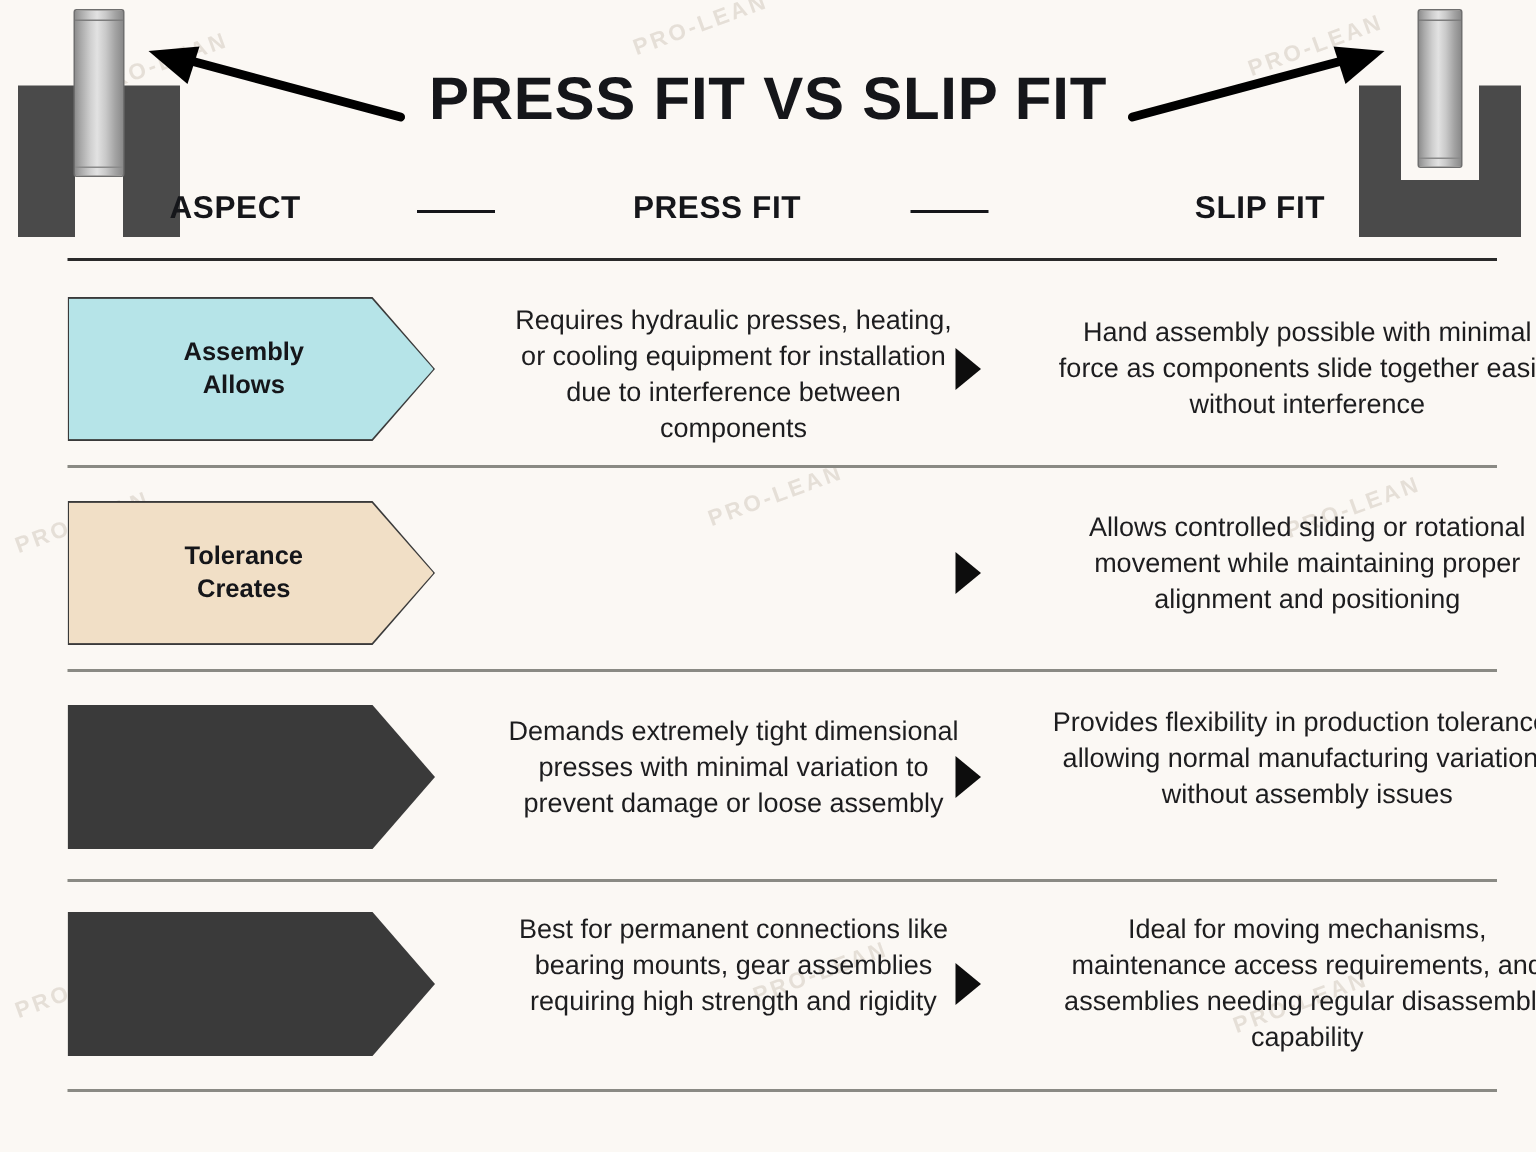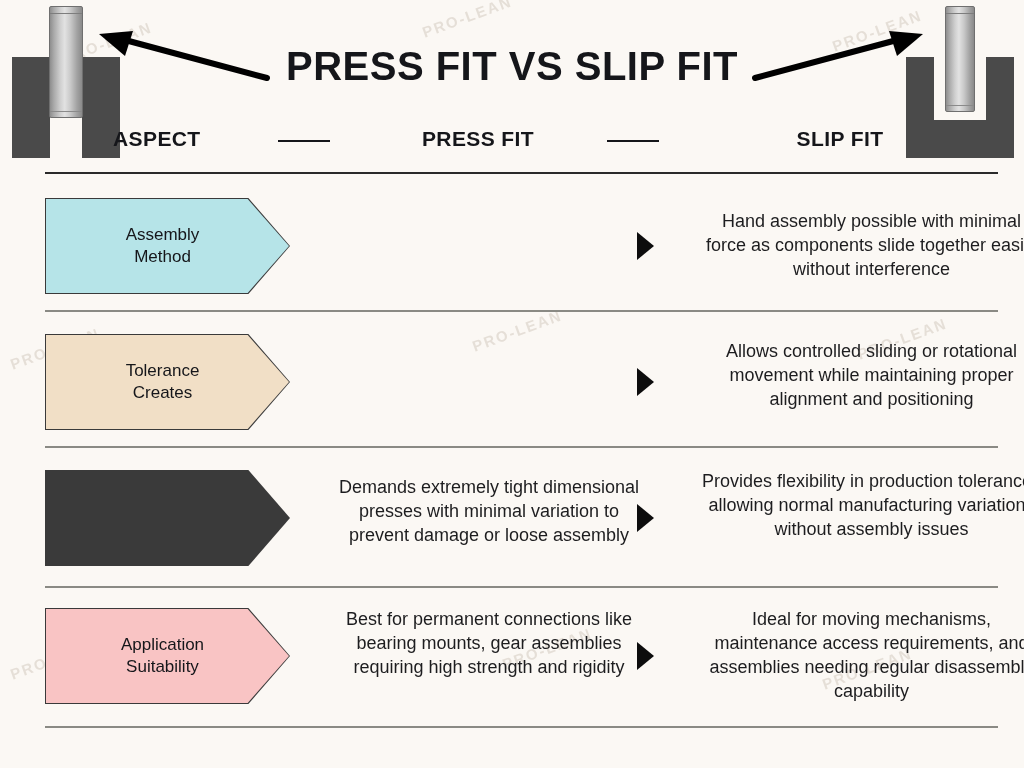--- a/index.html
+++ b/index.html
@@ -130,21 +130,21 @@
 
   .chevron {
     position: absolute;
     left: 0;
     width: 245px;
     display: flex;
     align-items: center;
     justify-content: center;
     text-align: center;
     font-size: 17px;
-    font-weight: 400;
+    font-weight: 700;
     color: #15161a;
     line-height: 1.28;
     padding: 0 30px 0 20px;
     clip-path: polygon(0 0, 83% 0, 100% 50%, 83% 100%, 0 100%);
   }
   .chev-border {
     position: absolute;
     left: 0;
     width: 245px;
     clip-path: polygon(0 0, 83% 0, 100% 50%, 83% 100%, 0 100%);
@@ -217,23 +217,24 @@
 
   <div id="title">PRESS FIT VS SLIP FIT</div>
 
   <div class="rule" style="top: 172px; background: rgb(42, 42, 42);"></div>
 
   <div class="row" style="top:198px; height:96px;">
     <div class="chev-border" style="top:0; height:96px;"></div>
     <div class="chevron" style="top: 1px; height: 94px; left: 1px; width: 243px; background: rgb(182, 228, 232);">
       <span>
         <span>Assembly</span><br>
-        <span>Method</span>
+        <span>Allows</span>
       </span>
     </div>
+    <div class="col-text col-press" style="top:4px;">Requires hydraulic presses, heating, or cooling equipment for installation due to interference between components</div>
     <div class="tri" style="left: 592px; top: 34px; border-left-color: rgb(13, 13, 13);"></div>
     <div class="col-text col-slip" style="top:12px;">Hand assembly possible with minimal force as components slide together easily without interference</div>
   </div>
   <div class="rule thin" style="top: 310px; background: rgb(138, 138, 132);"></div>
 
   <div class="row" style="top:334px; height:96px;">
     <div class="chev-border" style="top:0; height:96px;"></div>
     <div class="chevron" style="top: 1px; height: 94px; left: 1px; width: 243px; background: rgb(241, 223, 198);">
       <span>
         <span>Tolerance</span><br>
@@ -248,25 +249,19 @@
   <div class="row" style="top:470px; height:96px;">
     <div class="chev-border" style="top:0; height:96px;"></div>
     <div class="col-text col-press" style="top:6px;">Demands extremely tight dimensional presses with minimal variation to prevent damage or loose assembly</div>
     <div class="tri" style="left: 592px; top: 34px; border-left-color: rgb(13, 13, 13);"></div>
     <div class="col-text col-slip" style="top:0px;">Provides flexibility in production tolerances allowing normal manufacturing variations without assembly issues</div>
   </div>
   <div class="rule thin" style="top: 586px; background: rgb(138, 138, 132);"></div>
 
   <div class="row" style="top:608px; height:96px;">
     <div class="chev-border" style="top:0; height:96px;"></div>
-    <div class="chevron" style="top: 1px; height: 94px; left: 1px; width: 243px; background: rgb(249, 196, 196);">
-      <span>
-        <span>Application</span><br>
-        <span>Suitability</span>
-      </span>
-    </div>
     <div class="col-text col-press" style="top:0px;">Best for permanent connections like bearing mounts, gear assemblies requiring high strength and rigidity</div>
     <div class="tri" style="left: 592px; top: 34px; border-left-color: rgb(13, 13, 13);"></div>
     <div class="col-text col-slip" style="top:0px;">Ideal for moving mechanisms, maintenance access requirements, and assemblies needing regular disassembly capability</div>
   </div>
   <div class="rule thin" style="top: 726px; background: rgb(138, 138, 132);"></div>
 
 </div>
 
 </body></html>

